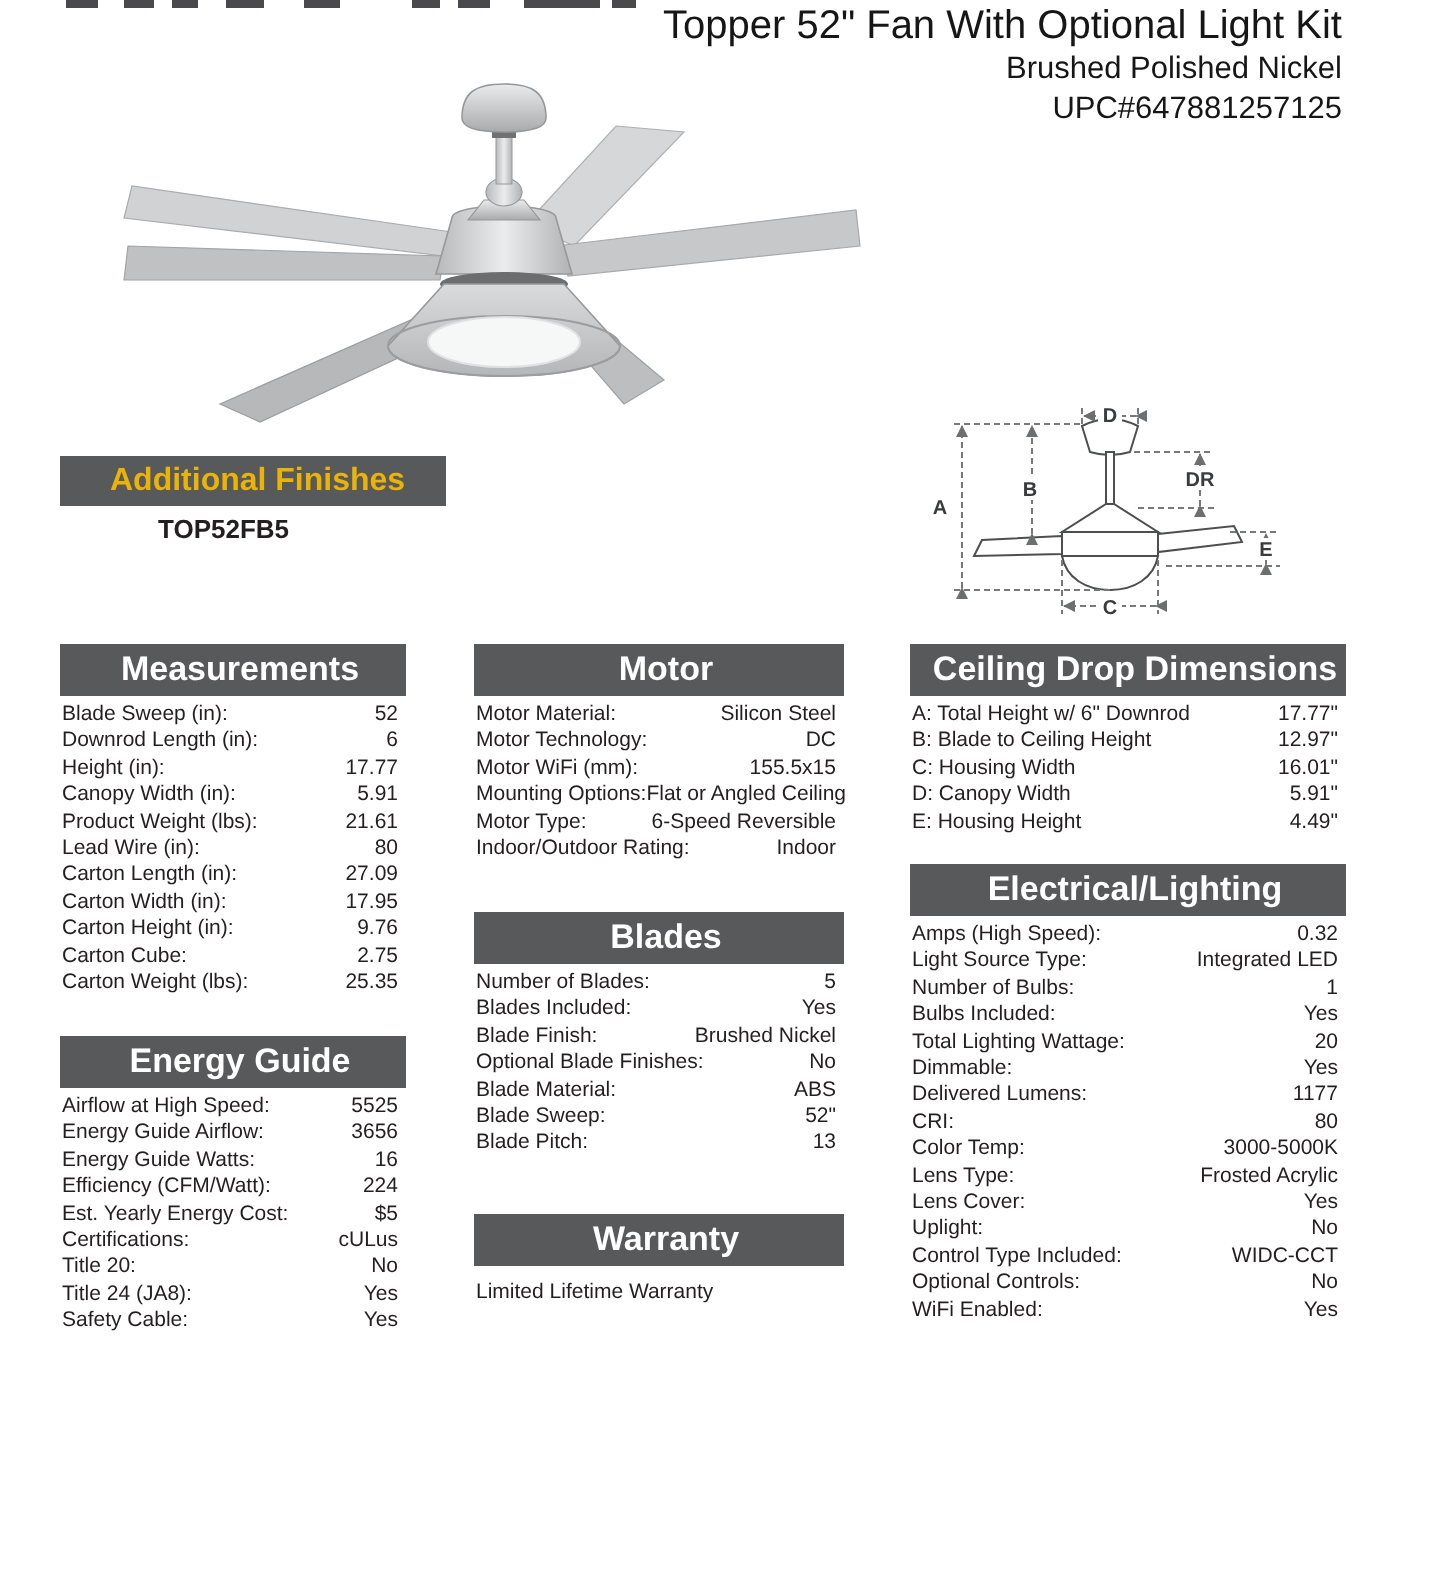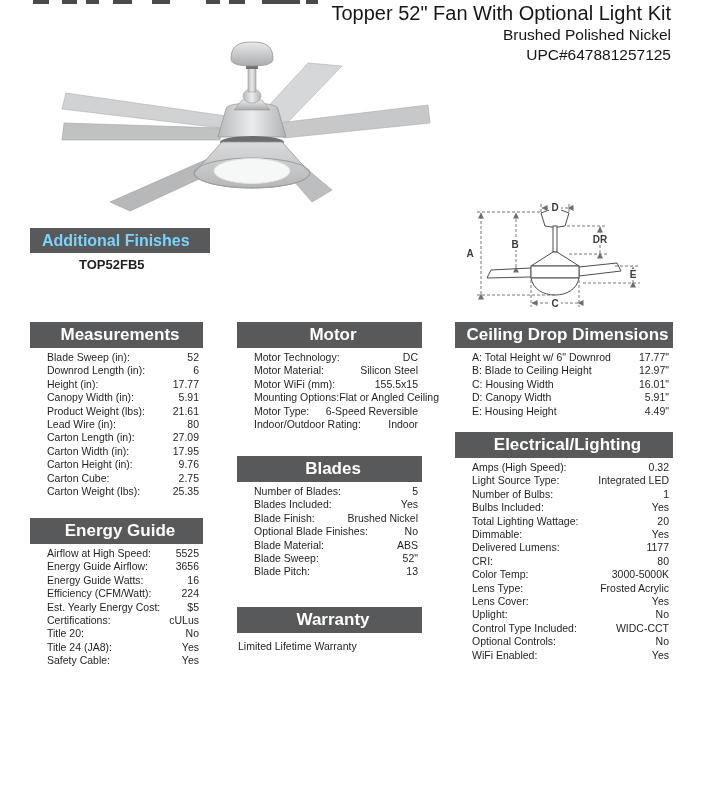--- a/index.html
+++ b/index.html
@@ -21,29 +21,29 @@
 
   .titleblock{position:absolute;top:2px;right:49px;text-align:right;color:#161616;}
   .titleblock .t1{font-size:20px;line-height:23px;}
   .titleblock .t2{font-size:15.5px;line-height:20px;}
   .titleblock .t3{font-size:15.5px;line-height:20px;}
 
   .fanimg{position:absolute;left:50px;top:30px;width:390px;height:190px;}
   .diagram{position:absolute;left:457px;top:182px;width:235px;height:130px;}
 
   .finbar{position:absolute;left:30px;top:228px;width:168px;height:25px;
-          background:#58595b;color:#7dd3fc;font-size:16px;font-weight:bold;
-          line-height:25px;padding-left:12px;}
+          background:#58595b;color:#eab308;font-size:16px;font-weight:bold;
+          line-height:25px;padding-left:25px;}
   .model{position:absolute;left:31px;top:257px;font-size:13px;font-weight:bold;color:#231f20;margin-left:48px;}
 
   .section{position:absolute;}
   .bar{background:#58595b;color:#ffffff;font-weight:bold;font-size:17px;
        height:26px;line-height:26px;padding-left:7px;text-align:center;}
   .rows{margin-top:3px;padding:0 4px 0 1px;}
-  .row{display:flex;justify-content:space-between;font-size:10.5px;line-height:13.4px;margin-left:16px;}
+  .row{display:flex;justify-content:space-between;font-size:10.5px;line-height:13.4px;}
   .row .lbl{white-space:nowrap;}
   .row .val{white-space:nowrap;text-align:center;}
   .note{margin-top:7px;font-size:10.5px;padding-left:1px;}
 
   svg text{font-family:"Liberation Sans", sans-serif;}
 </style>
 </head>
 <body>
 
 <div class="topmarks">
@@ -242,26 +242,26 @@
         <span class="lbl">Safety Cable:</span>
         <span class="val">Yes</span>
       </div>
     </div>
 </div>
 
 <div class="section" style="left:237px;top:322px;width:185px">
   <div class="bar">Motor</div>
   <div class="rows">
       <div class="row">
+        <span class="lbl">Motor Material:</span>
+        <span class="val">Silicon Steel</span>
+      </div>
+      <div class="row">
         <span class="lbl">Motor Technology:</span>
         <span class="val">DC</span>
-      </div>
-      <div class="row">
-        <span class="lbl">Motor Material:</span>
-        <span class="val">Silicon Steel</span>
       </div>
       <div class="row">
         <span class="lbl">Motor WiFi (mm):</span>
         <span class="val">155.5x15</span>
       </div>
       <div class="row">
         <span class="lbl">Mounting Options:</span>
         <span class="val">Flat or Angled Ceiling</span>
       </div>
       <div class="row">

